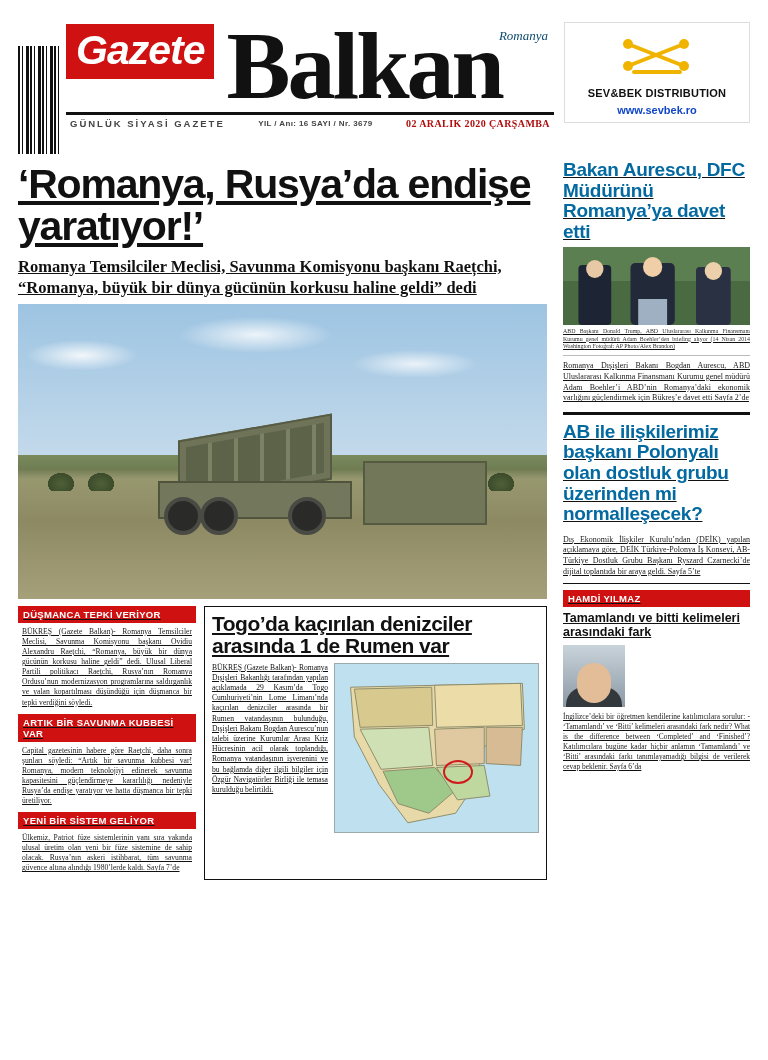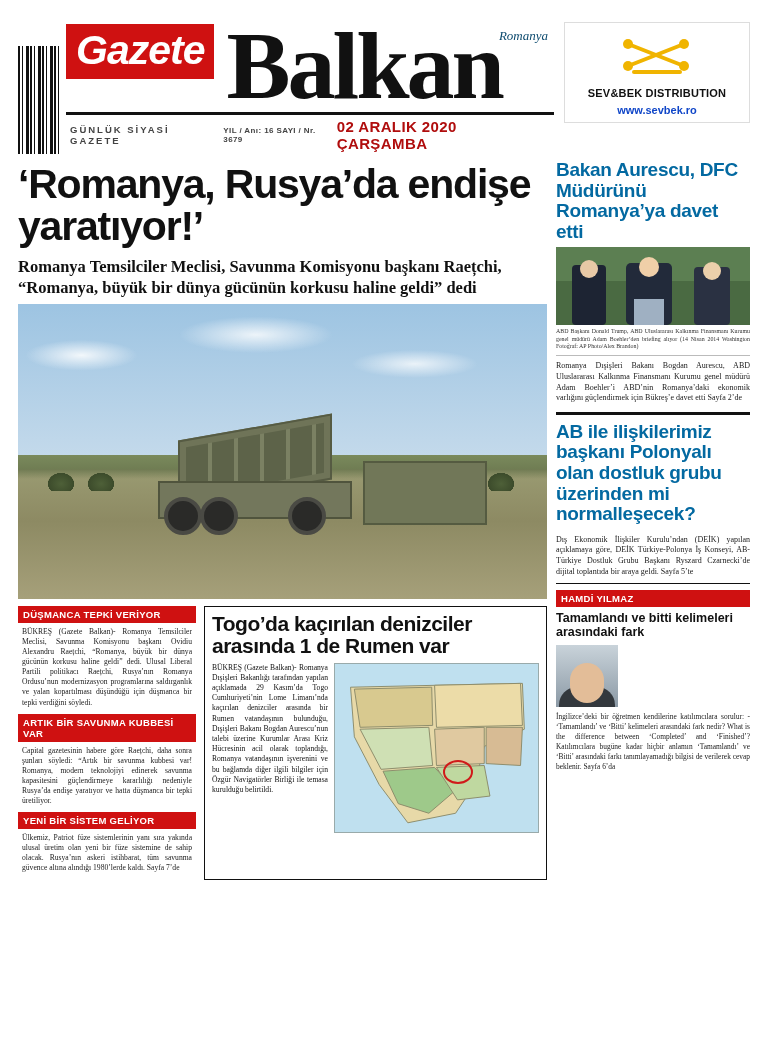--- a/index.html
+++ b/index.html
@@ -96,21 +96,21 @@
     display: flex;
     justify-content: space-between;
     align-items: center;
     font-size: 9px;
     font-weight: bold;
     padding: 3px 4px 0 4px;
     letter-spacing: 0.4px;
   }
   .masthead-sub .slogan { color: #444; letter-spacing: 2px; font-size: 9.5px; }
   .masthead-sub .issue { color: #444; font-size: 8px; letter-spacing: .4px;}
-  .masthead-sub .date { color: #b00d0d; font-size: 15px; }
+  .masthead-sub .date { color: #b00d0d; font-size: 10px; font-family: Liberation Serif, serif; }
 
   
   .ad-top {
     width: 186px;
     margin-left: 10px;
     border: 1px solid #ddd;
     box-sizing: border-box;
     text-align: center;
     padding: 8px 6px 6px 6px;
     background: #fff;
@@ -141,21 +141,22 @@
     margin-top: 4px;
     border-top: 1px solid #e0b100;
     padding-top: 3px;
   }
 
   
   .content {
     display: flex;
     padding: 6px 18px 3px 18px;
     box-sizing: border-box;
-    gap: 9px;
+    gap: 16px;
+    text-decoration: underline;
   }
   .col-left { width: 529px; }
   .col-right { width: 194px; }
 
   .lead-head {
     font-family: "Liberation Sans", sans-serif;
     font-weight: bold;
     font-size: 41px;
     line-height: 1.02;
     letter-spacing: -1.2px;

